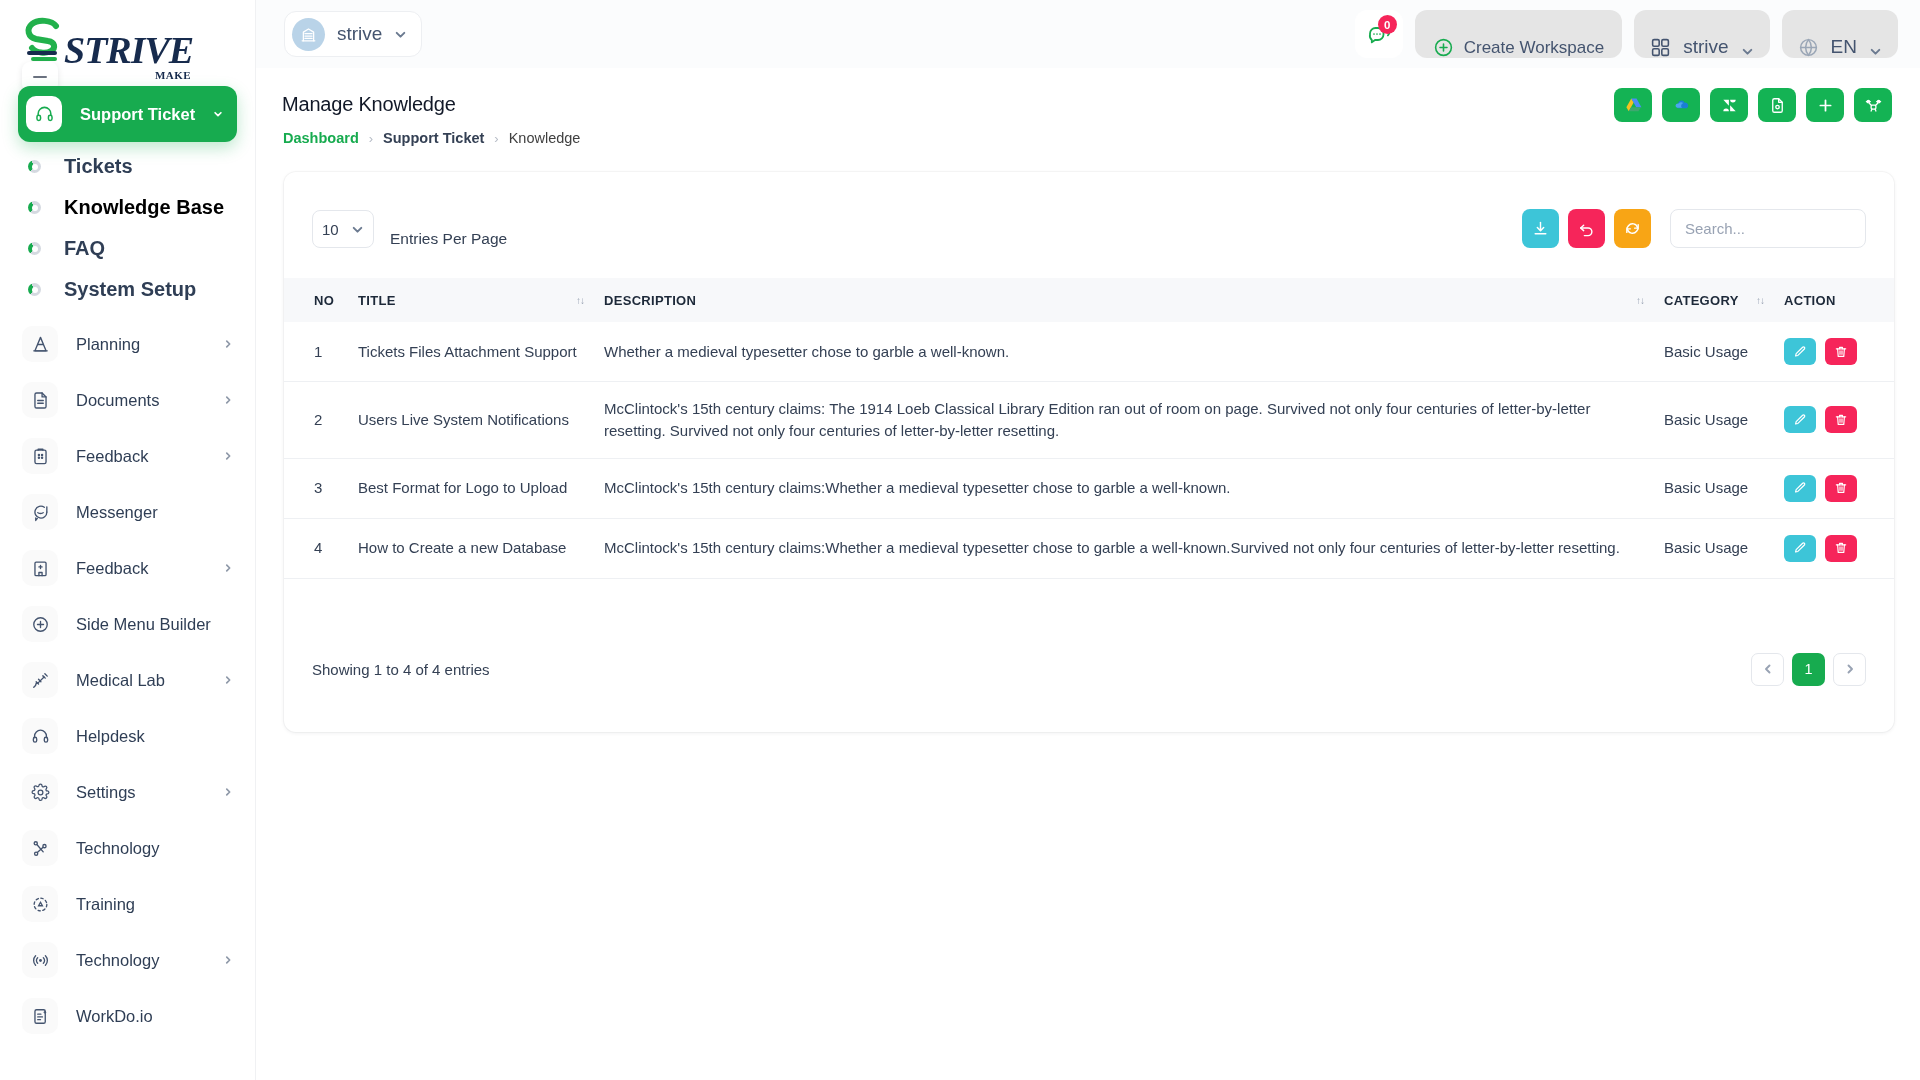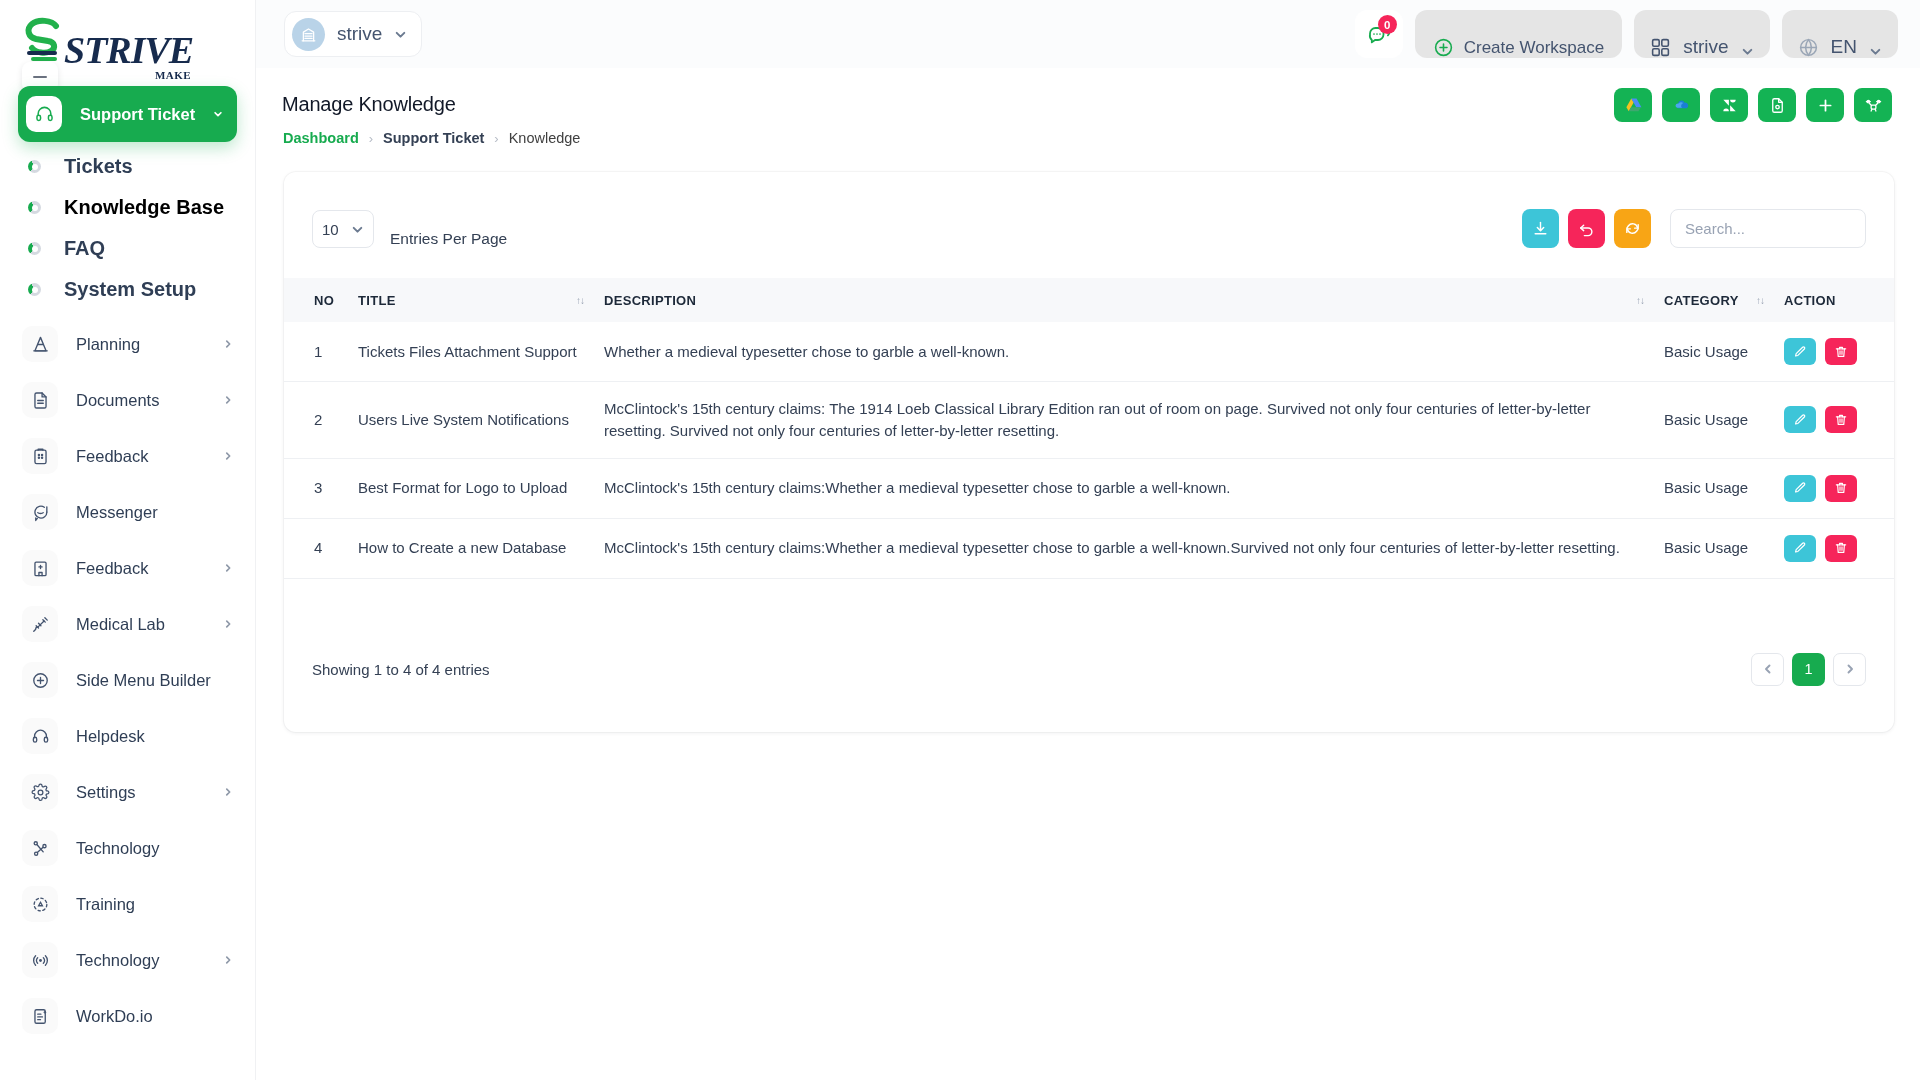--- a/index.html
+++ b/index.html
@@ -462,44 +462,44 @@
       <div class="nav-label">Feedback</div>
       <div class="chev">
         <svg viewBox="0 0 12 12" fill="none" stroke="currentColor" stroke-width="2" stroke-linecap="round" stroke-linejoin="round">
             <path d="M4.5 2.5 8 6 4.5 9.5"></path>
           </svg>
       </div>
     </div>
 
     <div class="nav-item">
       <div class="ic-box">
+        <svg viewBox="0 0 24 24" fill="none" stroke="currentColor" stroke-width="1.7" stroke-linecap="round">
+          <circle cx="12" cy="12" r="8.5"></circle>
+            <path d="M12 8.2v7.6M8.2 12h7.6"></path>
+        </svg>
+      </div>
+      <div class="nav-label">Side Menu Builder</div>
+    </div>
+
+    <div class="nav-item">
+      <div class="ic-box">
         <svg viewBox="0 0 24 24" fill="none" stroke="currentColor" stroke-width="1.7" stroke-linecap="round" stroke-linejoin="round">
           <path d="M17.5 3.5 20.5 6.5"></path>
             <path d="M15 6 18 9"></path>
             <path d="M16.5 7.5 9 15l-2.5 .8L5.7 18.3 3.5 20.5"></path>
           <path d="M6.5 13.5 9.5 16.5"></path>
             <path d="M9.5 10.5 12.5 13.5"></path>
         </svg>
       </div>
       <div class="nav-label">Medical Lab</div>
       <div class="chev">
         <svg viewBox="0 0 12 12" fill="none" stroke="currentColor" stroke-width="2" stroke-linecap="round" stroke-linejoin="round">
             <path d="M4.5 2.5 8 6 4.5 9.5"></path>
           </svg>
       </div>
-    </div>
-
-    <div class="nav-item">
-      <div class="ic-box">
-        <svg viewBox="0 0 24 24" fill="none" stroke="currentColor" stroke-width="1.7" stroke-linecap="round">
-          <circle cx="12" cy="12" r="8.5"></circle>
-            <path d="M12 8.2v7.6M8.2 12h7.6"></path>
-        </svg>
-      </div>
-      <div class="nav-label">Side Menu Builder</div>
     </div>
 
     <div class="nav-item">
       <div class="ic-box">
         <svg viewBox="0 0 24 24" fill="none" stroke="currentColor" stroke-width="1.7" stroke-linecap="round">
           <path d="M4.5 13.5v-2a7.5 7.5 0 0 1 15 0v2"></path>
           <rect x="3" y="13" width="4.2" height="6.2" rx="2.1"></rect>
           <rect x="16.8" y="13" width="4.2" height="6.2" rx="2.1"></rect>
         </svg>
       </div>

